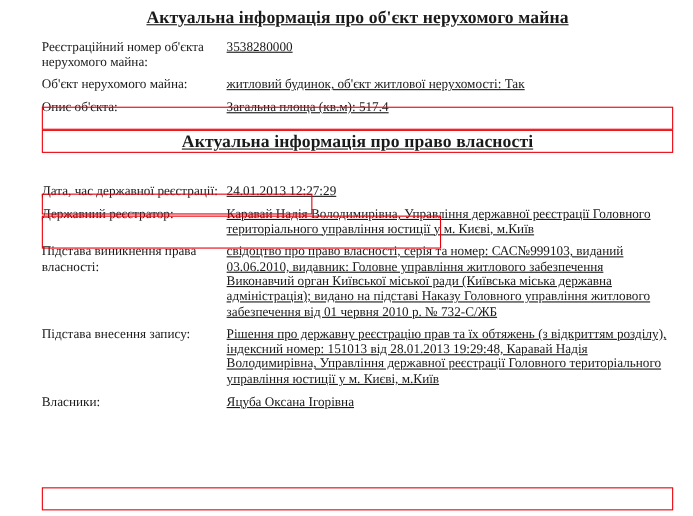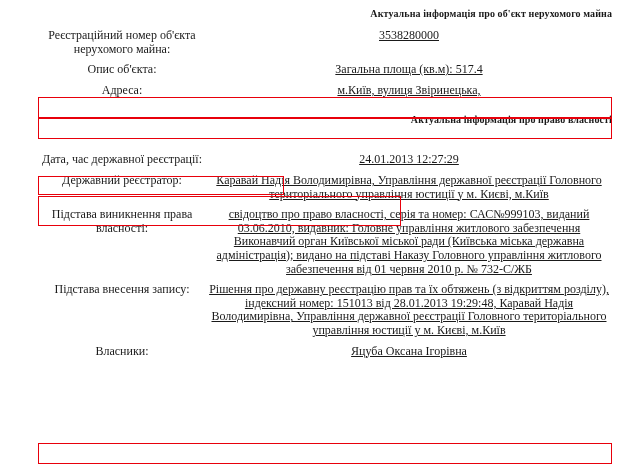--- a/index.html
+++ b/index.html
@@ -15,35 +15,35 @@
     overflow: hidden;
   }
   .page {
     position: relative;
     width: 630px;
     height: 469px;
     box-sizing: border-box;
     padding: 6px 18px 0 38px;
   }
   .section-title {
-    text-align: right;
+    text-align: center;
     font-weight: bold;
-    font-size: 10px;
+    font-size: 16px;
     margin: 2px 0 8px 0;
     letter-spacing: 0.1px;
+    text-decoration: underline;
   }
   .section-title.second {
     margin-top: 12px;
     margin-bottom: 26px;
   }
   table.info {
     width: 100%;
     border-collapse: collapse;
     table-layout: fixed;
-    text-align: center;
   }
   table.info td {
     vertical-align: top;
     font-size: 12px;
     line-height: 13.6px;
     padding: 2px 0 5px 0;
   }
   td.label {
     width: 168px;
     padding-right: 8px;
@@ -78,26 +78,26 @@
 
   <div class="section-title">Актуальна інформація про об'єкт нерухомого майна</div>
 
   <table class="info">
     <tbody>
       <tr>
         <td class="label">Реєстраційний номер об'єкта нерухомого майна:</td>
         <td class="value">3538280000</td>
       </tr>
       <tr>
+        <td class="label">Об'єкт нерухомого майна:</td>
+        <td class="value">житловий будинок, об'єкт житлової нерухомості: Так</td>
+      </tr>
+      <tr>
         <td class="label">Опис об'єкта:</td>
         <td class="value">Загальна площа (кв.м): 517.4</td>
-      </tr>
-      <tr>
-        <td class="label">Адреса:</td>
-        <td class="value">м.Київ, вулиця Звіринецька,</td>
       </tr>
     </tbody>
   </table>
 
   <div class="section-title second">Актуальна інформація про право власності</div>
 
 
   <table class="info">
     <tbody>
       <tr>

